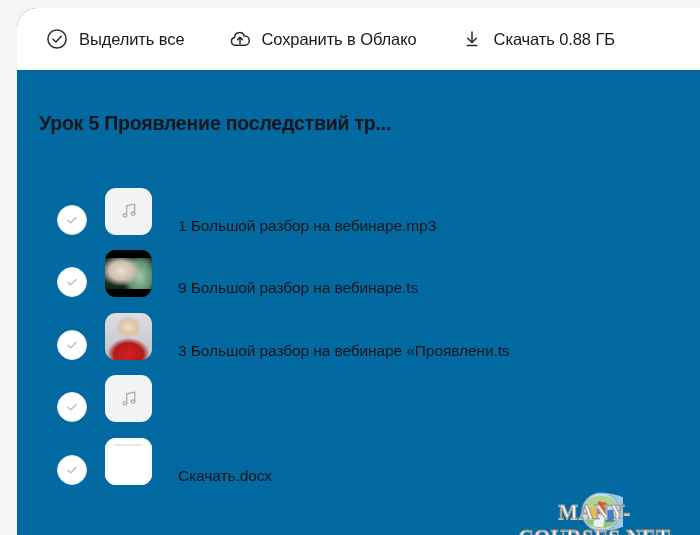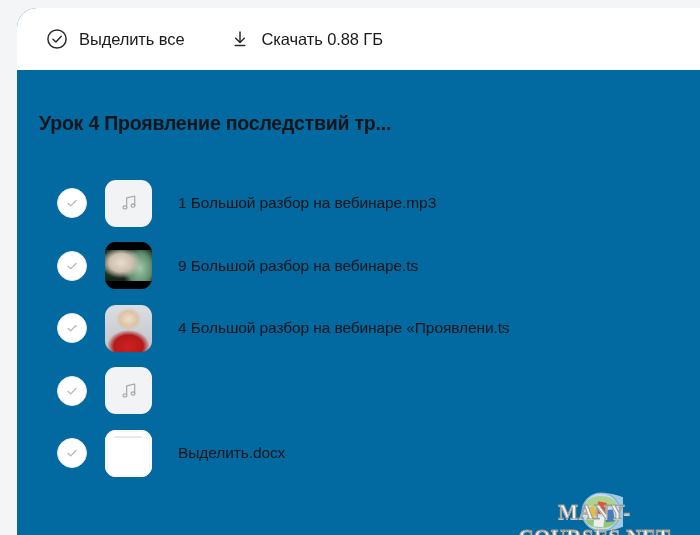--- a/index.html
+++ b/index.html
@@ -82,21 +82,21 @@
     position: absolute;
     left: 0;
     top: 164px;
     width: 683px;
   }
 
   .file-row {
     position: relative;
     height: 62.5px;
     display: flex;
-    align-items: center;
+    align-items: flex-end;
     padding-left: 40px;
     cursor: pointer;
   }
 
   .row-check {
     width: 30px;
     height: 30px;
     flex: 0 0 30px;
     border-radius: 50%;
     border: 1px solid #e6e7e9;
@@ -224,35 +224,46 @@
     <div class="tool-action">
       <span class="tool-icon">
         <svg viewBox="0 0 22 22" width="22" height="22" fill="none">
           <circle cx="11" cy="11" r="9.1" stroke="#2b2b2e" stroke-width="1.5"></circle>
           <path d="M7 11.2 L9.9 14 L15.3 8.2" stroke="#2b2b2e" stroke-width="1.5" stroke-linecap="round" stroke-linejoin="round"></path>
         </svg>
       </span>
       <span class="tool-label">Выделить все</span>
     </div>
 
+    <div class="tool-action">
+      <span class="tool-icon">
+        <svg viewBox="0 0 22 22" width="22" height="22" fill="none">
+          <path d="M5.9 17.2 A3.9 3.9 0 0 1 5.6 9.5 A4.9 4.9 0 0 1 15.2 8.1
+                   A3.9 3.9 0 0 1 16.2 17.2 Z" stroke="#2b2b2e" stroke-width="1.5" stroke-linejoin="round"></path>
+          <path d="M11 15.4 V9.4" stroke="#2b2b2e" stroke-width="1.5" stroke-linecap="round"></path>
+          <path d="M8.7 11.6 L11 9.3 L13.3 11.6" stroke="#2b2b2e" stroke-width="1.5" stroke-linecap="round" stroke-linejoin="round"></path>
+        </svg>
+      </span>
+      <span class="tool-label">Сохранить в Облако</span>
+    </div>
 
     <div class="tool-action">
       <span class="tool-icon">
         <svg viewBox="0 0 22 22" width="22" height="22" fill="none">
           <path d="M11 4 V14.2" stroke="#2b2b2e" stroke-width="1.5" stroke-linecap="round"></path>
           <path d="M6.7 10.2 L11 14.5 L15.3 10.2" stroke="#2b2b2e" stroke-width="1.5" stroke-linecap="round" stroke-linejoin="round"></path>
           <path d="M6.2 17.6 H15.8" stroke="#2b2b2e" stroke-width="1.5" stroke-linecap="round"></path>
         </svg>
       </span>
       <span class="tool-label">Скачать 0.88 ГБ</span>
     </div>
 
   </div>
 
-  <div id="title">Урок 4 Проявление последствий тр...</div>
+  <div id="title">Урок 5 Проявление последствий тр...</div>
 
   <div id="file-list">
 
     <div class="file-row">
       <span class="row-check">
         <svg viewBox="0 0 20 20" width="16" height="16" fill="none">
           <path d="M5 10.4 L8.4 13.6 L15 6.9" stroke="#b4b6ba" stroke-width="1.6" stroke-linecap="round" stroke-linejoin="round"></path>
         </svg>
       </span>
       <span class="row-thumb audio">
@@ -275,21 +286,21 @@
       <span class="row-name">9 Большой разбор на вебинаре.ts</span>
     </div>
 
     <div class="file-row">
       <span class="row-check">
         <svg viewBox="0 0 20 20" width="16" height="16" fill="none">
           <path d="M5 10.4 L8.4 13.6 L15 6.9" stroke="#b4b6ba" stroke-width="1.6" stroke-linecap="round" stroke-linejoin="round"></path>
         </svg>
       </span>
       <span class="row-thumb vid-b"></span>
-      <span class="row-name">4 Большой разбор на вебинаре «Проявлени.ts</span>
+      <span class="row-name">3 Большой разбор на вебинаре «Проявлени.ts</span>
     </div>
 
     <div class="file-row">
       <span class="row-check">
         <svg viewBox="0 0 20 20" width="16" height="16" fill="none">
           <path d="M5 10.4 L8.4 13.6 L15 6.9" stroke="#b4b6ba" stroke-width="1.6" stroke-linecap="round" stroke-linejoin="round"></path>
         </svg>
       </span>
       <span class="row-thumb audio">
         <svg viewBox="0 0 24 24" width="22" height="22" fill="none">
@@ -302,21 +313,21 @@
 
     <div class="file-row">
       <span class="row-check">
         <svg viewBox="0 0 20 20" width="16" height="16" fill="none">
           <path d="M5 10.4 L8.4 13.6 L15 6.9" stroke="#b4b6ba" stroke-width="1.6" stroke-linecap="round" stroke-linejoin="round"></path>
         </svg>
       </span>
       <span class="row-thumb doc">
         <span class="doc-sheet"></span>
       </span>
-      <span class="row-name">Выделить.docx</span>
+      <span class="row-name">Скачать.docx</span>
     </div>
 
   </div>
 
   <div id="watermark">
     <svg id="wm-globe" viewBox="0 0 44 44">
       <circle cx="22" cy="22" r="19" fill="#cfe3f2"></circle>
       <path d="M22 3 a19 19 0 0 1 0 38 a22 12 0 0 0 0-38" fill="#a8cfe8"></path>
       <path d="M6 14 q16 7 32 0 q-4 -8 -16 -8 q-12 0 -16 8Z" fill="#b7d98f"></path>
       <path d="M6 30 q16 -7 32 0 q-4 8 -16 8 q-12 0 -16 -8Z" fill="#9ecb77"></path>

